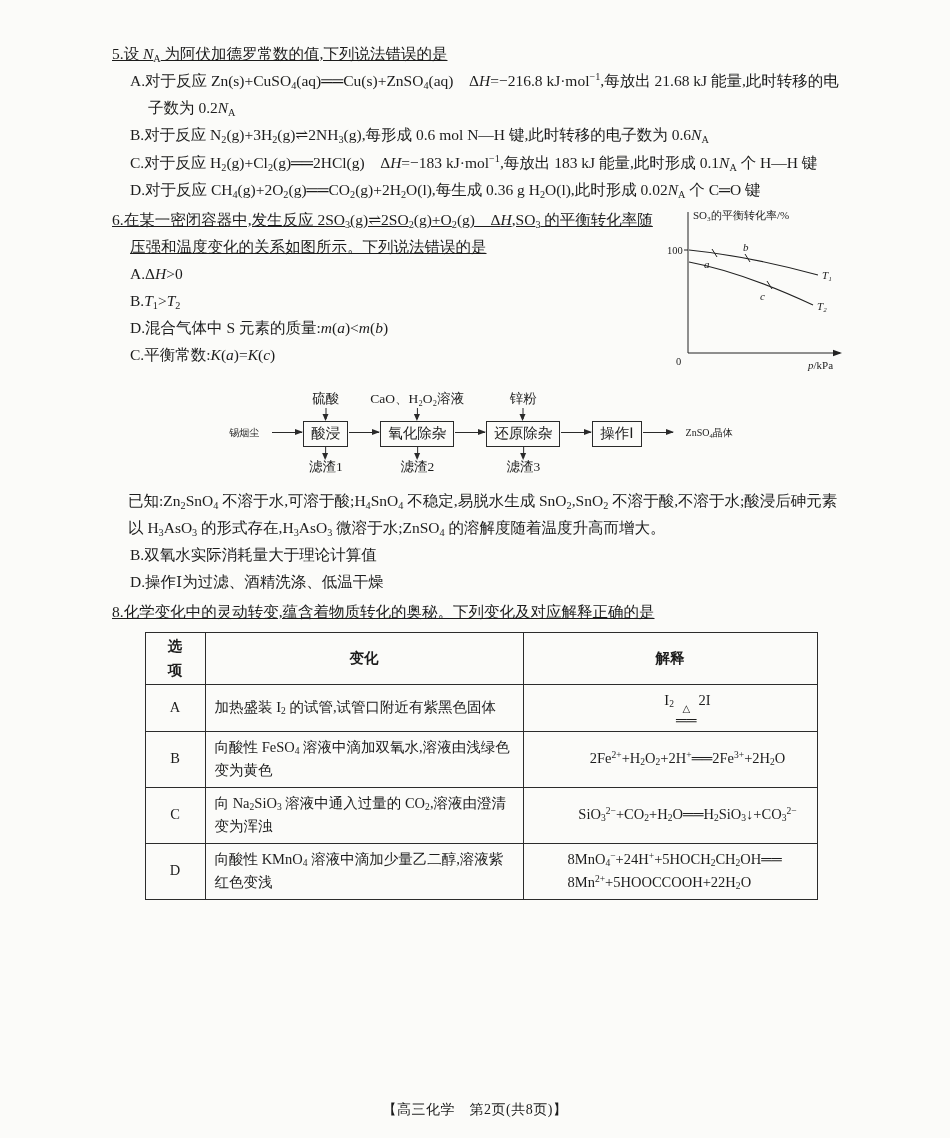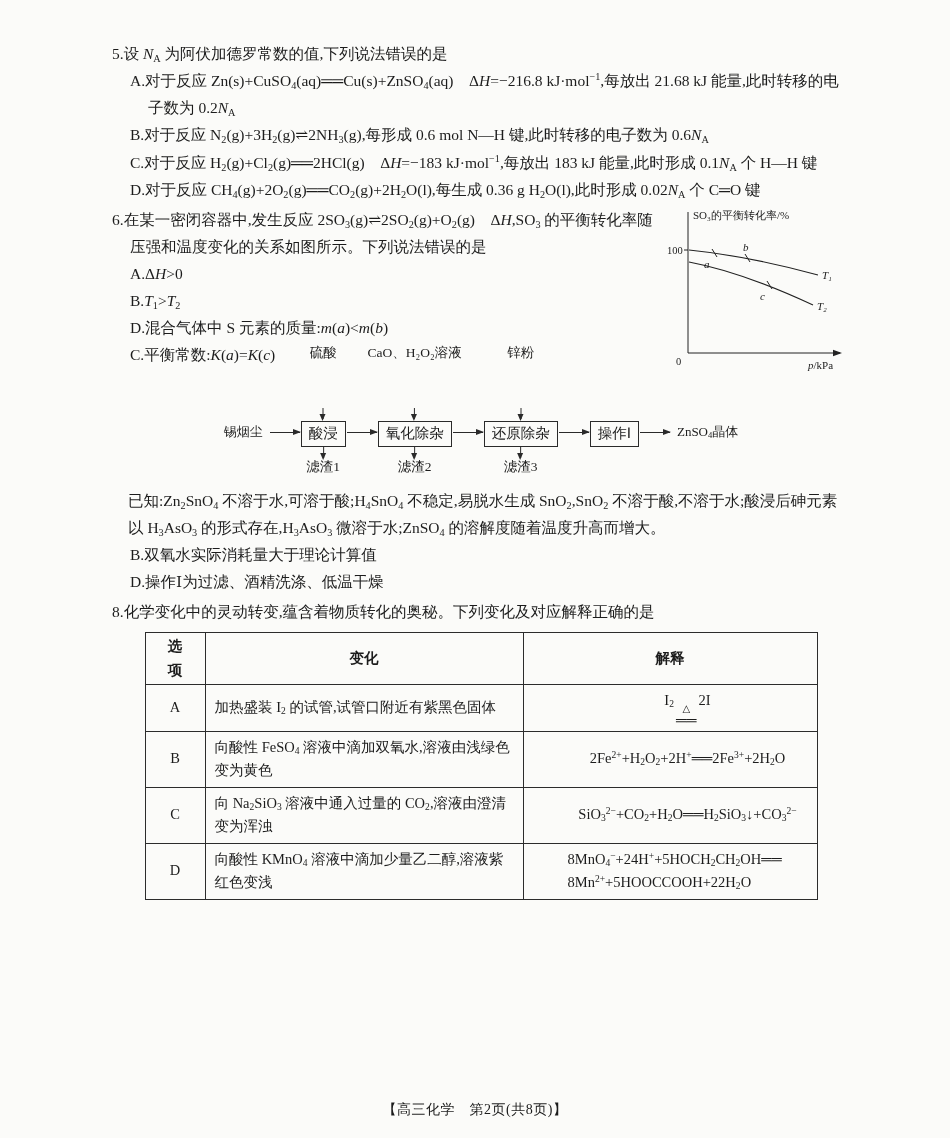--- a/index.html
+++ b/index.html
@@ -7,42 +7,42 @@
     width:950px; height:1138px;
     background:#fbfbf9; color:#1c1c1c;
     font-family:"Liberation Serif","DejaVu Serif",serif;
     font-size:15.5px; line-height:1.75;
     position:relative; overflow:hidden;
   }
   .page { padding:40px 100px 0 112px; }
   .question { margin:0 0 3px 0; }
   .question::after { content:""; display:block; clear:both; }
   p { margin:0; }
-  .stem   { padding-left:18px; text-indent:-18px; }
+  .stem   { padding-left:18px; text-indent:-18px;text-decoration:underline; }
   .option { padding-left:36px; text-indent:-18px; }
   .known  { padding-left:16px; }
   sub { font-size:0.66em; vertical-align:-0.25em; line-height:0; }
   sup { font-size:0.66em; vertical-align:0.55em; line-height:0; }
 
   
   .graph { float:right; width:184px; margin:0 0 2px 8px; }
   .graph svg { display:block; }
 
   
   .flow { display:flex; align-items:center; justify-content:center;
           padding:38px 0 40px; margin:2px 0 0 0; }
-  .flow-text { font-size:13px; white-space:nowrap; margin:0 6px;text-align:right; }
+  .flow-text { font-size:10px; white-space:nowrap; margin:0 12px;text-align:right; }
   .stage { position:relative; flex:none; }
   .box { display:inline-block; border:1px solid #2a2a2a; padding:1px 7px;
          font-size:14.5px; line-height:1.5; white-space:nowrap; background:#fbfbf9;font-family:Liberation Serif, serif; }
   .stage-top, .stage-bottom {
     position:absolute; left:50%; transform:translateX(-50%);
     display:flex; flex-direction:column; align-items:center; white-space:nowrap;
   }
-  .stage-top { bottom:100%;gap:46px; }
+  .stage-top { bottom:100%; }
   .stage-bottom { top:100%; }
   .small { font-size:13.5px; line-height:1.35; }
   .harrow { width:30px; height:1px; background:#2a2a2a; position:relative; flex:none; margin:0 1px; }
   .harrow::after { content:""; position:absolute; right:-1px; top:-3.5px;
     border-left:8px solid #2a2a2a; border-top:3.5px solid transparent; border-bottom:3.5px solid transparent; }
   .varrow { width:0; height:11px; border-left:1px solid #2a2a2a; position:relative; display:inline-block; }
   .varrow::after { content:""; position:absolute; bottom:-2px; left:-4px;
     border-top:7px solid #2a2a2a; border-left:3.5px solid transparent; border-right:3.5px solid transparent; }
 
   

